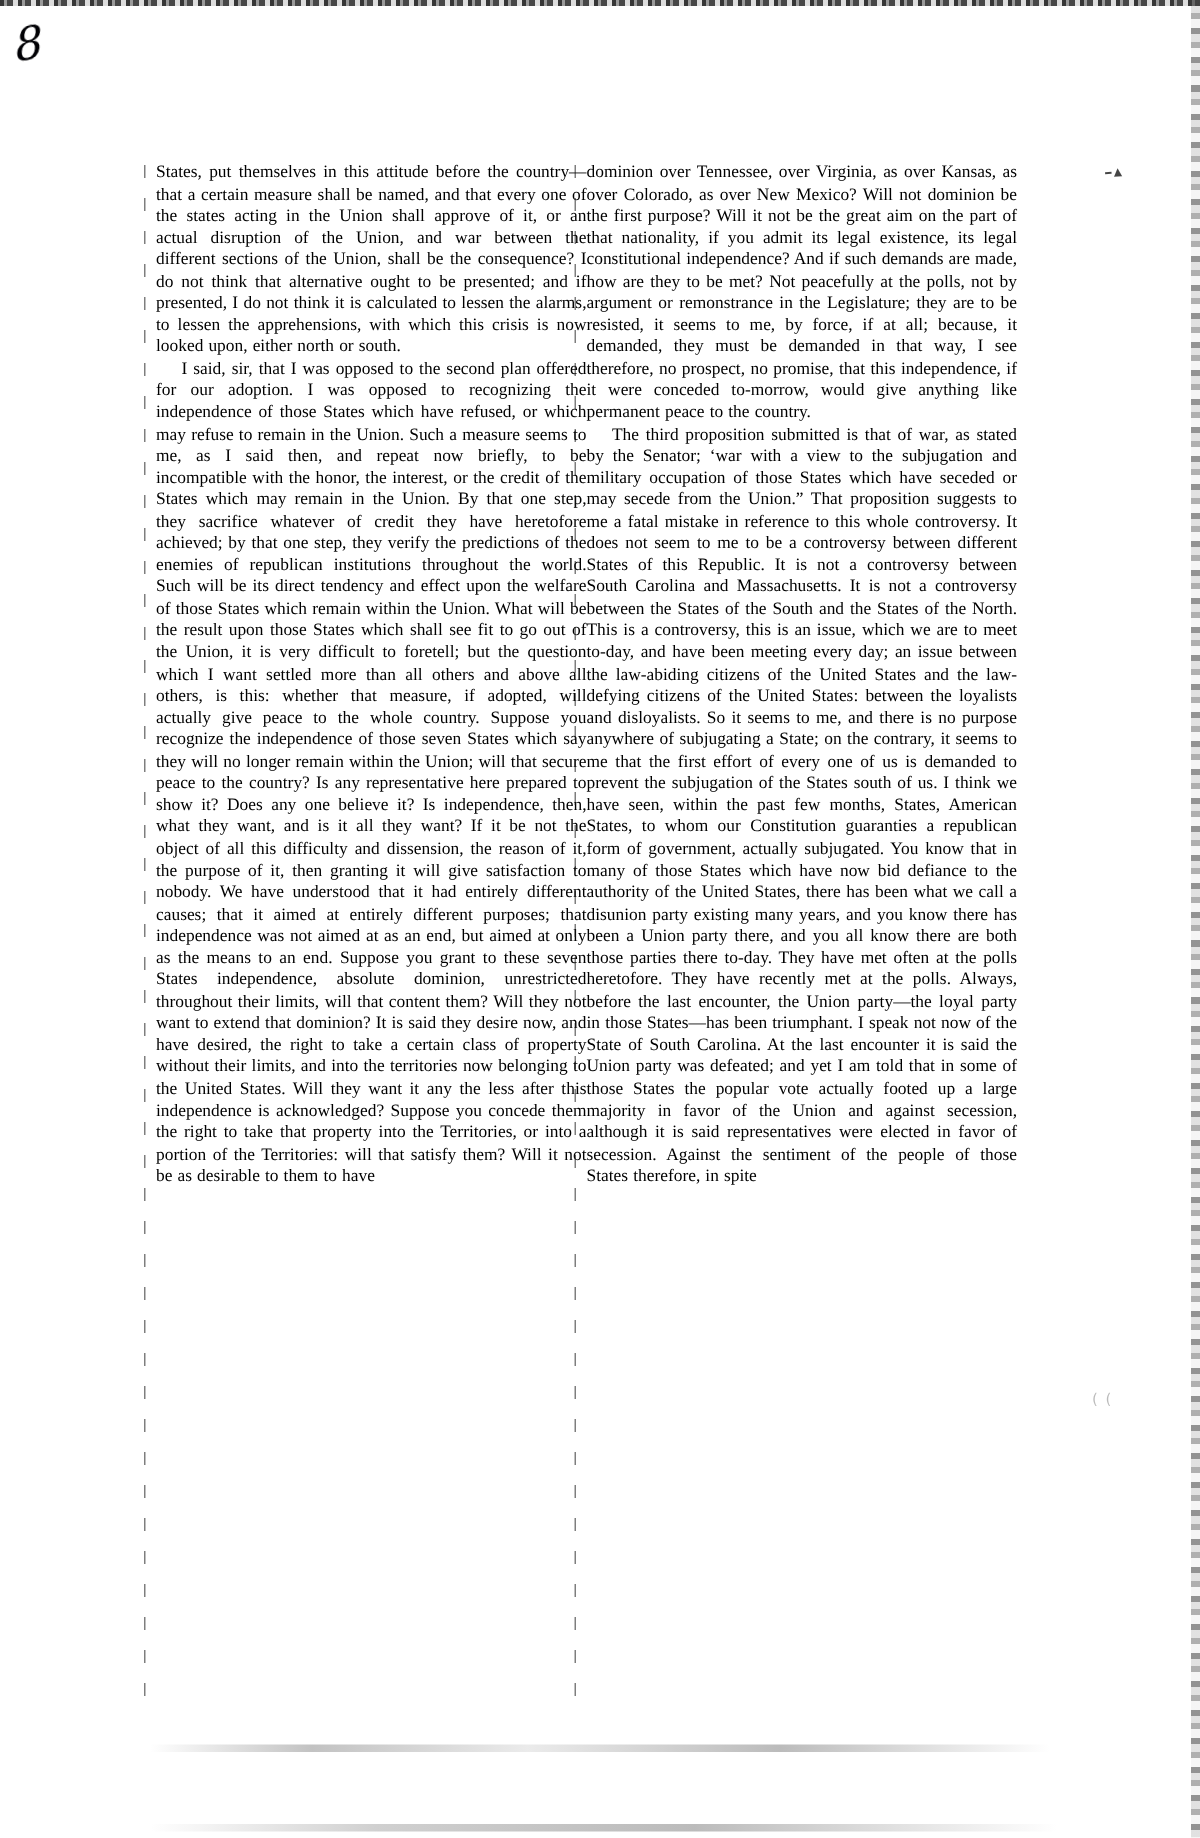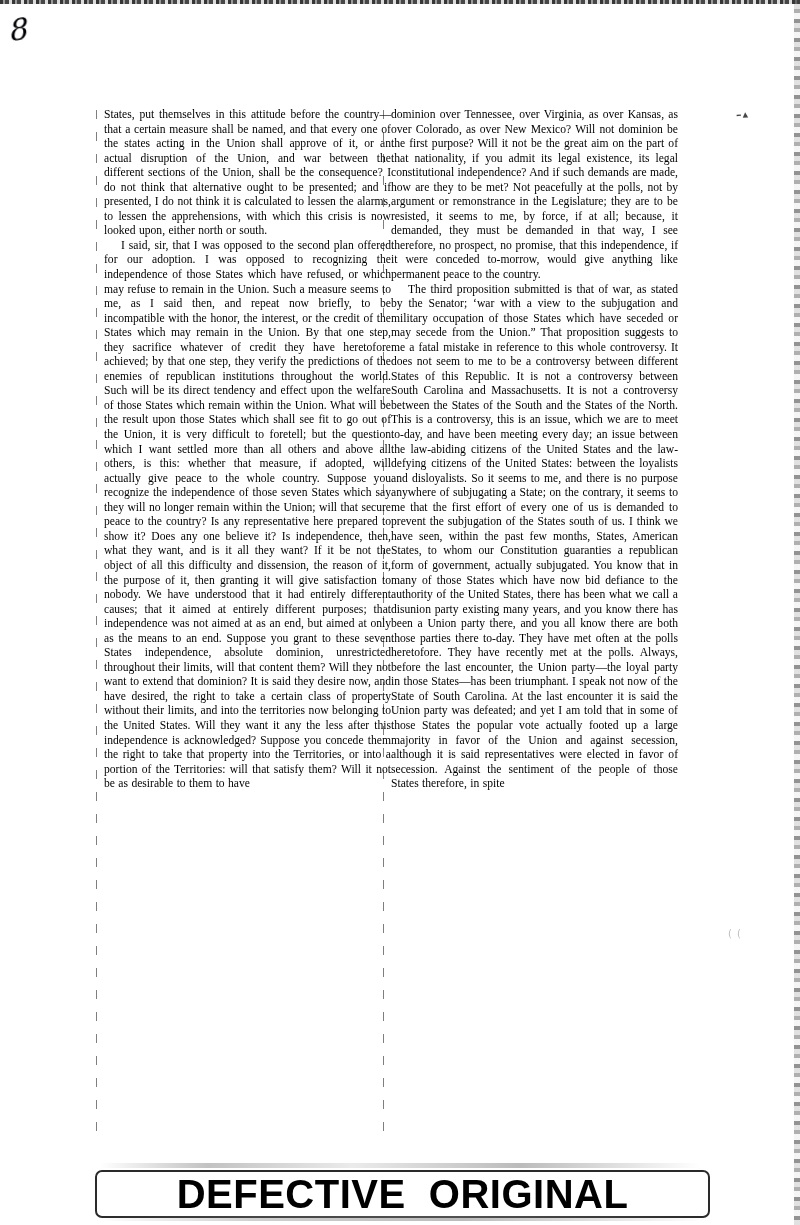--- a/index.html
+++ b/index.html
@@ -193,18 +193,15 @@
       <p class="no-indent">dominion over Tennessee, over Virginia, as over Kansas, as over Colorado, as over New Mexico? Will not dominion be the first purpose? Will it not be the great aim on the part of that nationality, if you admit its legal existence, its legal constitutional independence? And if such demands are made, how are they to be met? Not peacefully at the polls, not by argument or remonstrance in the Legislature; they are to be resisted, it seems to me, by force, if at all; because, it demanded, they must be demanded in that way, I see therefore, no prospect, no promise, that this independence, if it were conceded to-morrow, would give anything like permanent peace to the country.</p>
       <p>The third proposition submitted is that of war, as stated by the Senator; ‘war with a view to the subjugation and military occupation of those States which have seceded or may secede from the Union.” That proposition suggests to me a fatal mistake in reference to this whole controversy. It does not seem to me to be a controversy between different States of this Republic. It is not a controversy between South Carolina and Massachusetts. It is not a controversy between the States of the South and the States of the North. This is a controversy, this is an issue, which we are to meet to-day, and have been meeting every day; an issue between the law-abiding citizens of the United States and the law-defying citizens of the United States: between the loyalists and disloyalists. So it seems to me, and there is no purpose anywhere of subjugating a State; on the contrary, it seems to me that the first effort of every one of us is demanded to prevent the subjugation of the States south of us. I think we have seen, within the past few months, States, American States, to whom our Constitution guaranties a republican form of government, actually subjugated. You know that in many of those States which have now bid defiance to the authority of the United States, there has been what we call a disunion party existing many years, and you know there has been a Union party there, and you all know there are both those parties there to-day. They have met often at the polls heretofore. They have recently met at the polls. Always, before the last encounter, the Union party—the loyal party in those States—has been triumphant. I speak not now of the State of South Carolina. At the last encounter it is said the Union party was defeated; and yet I am told that in some of those States the popular vote actually footed up a large majority in favor of the Union and against secession, although it is said representatives were elected in favor of secession. Against the sentiment of the people of those States therefore, in spite</p>
     </div>
 
   </div>
 
   <div class="margin-mark mark-top">–▴</div>
   <div class="margin-mark mark-mid">( (</div>
 
   <div class="stamp-smudge"></div>
-  <div class="stamp">
-    <span class="stamp-text">DEFECTIVE  ORIGINAL</span>
-  </div>
   <div class="stamp-smudge-bottom"></div>
 
 </div>
 
 </body></html>

